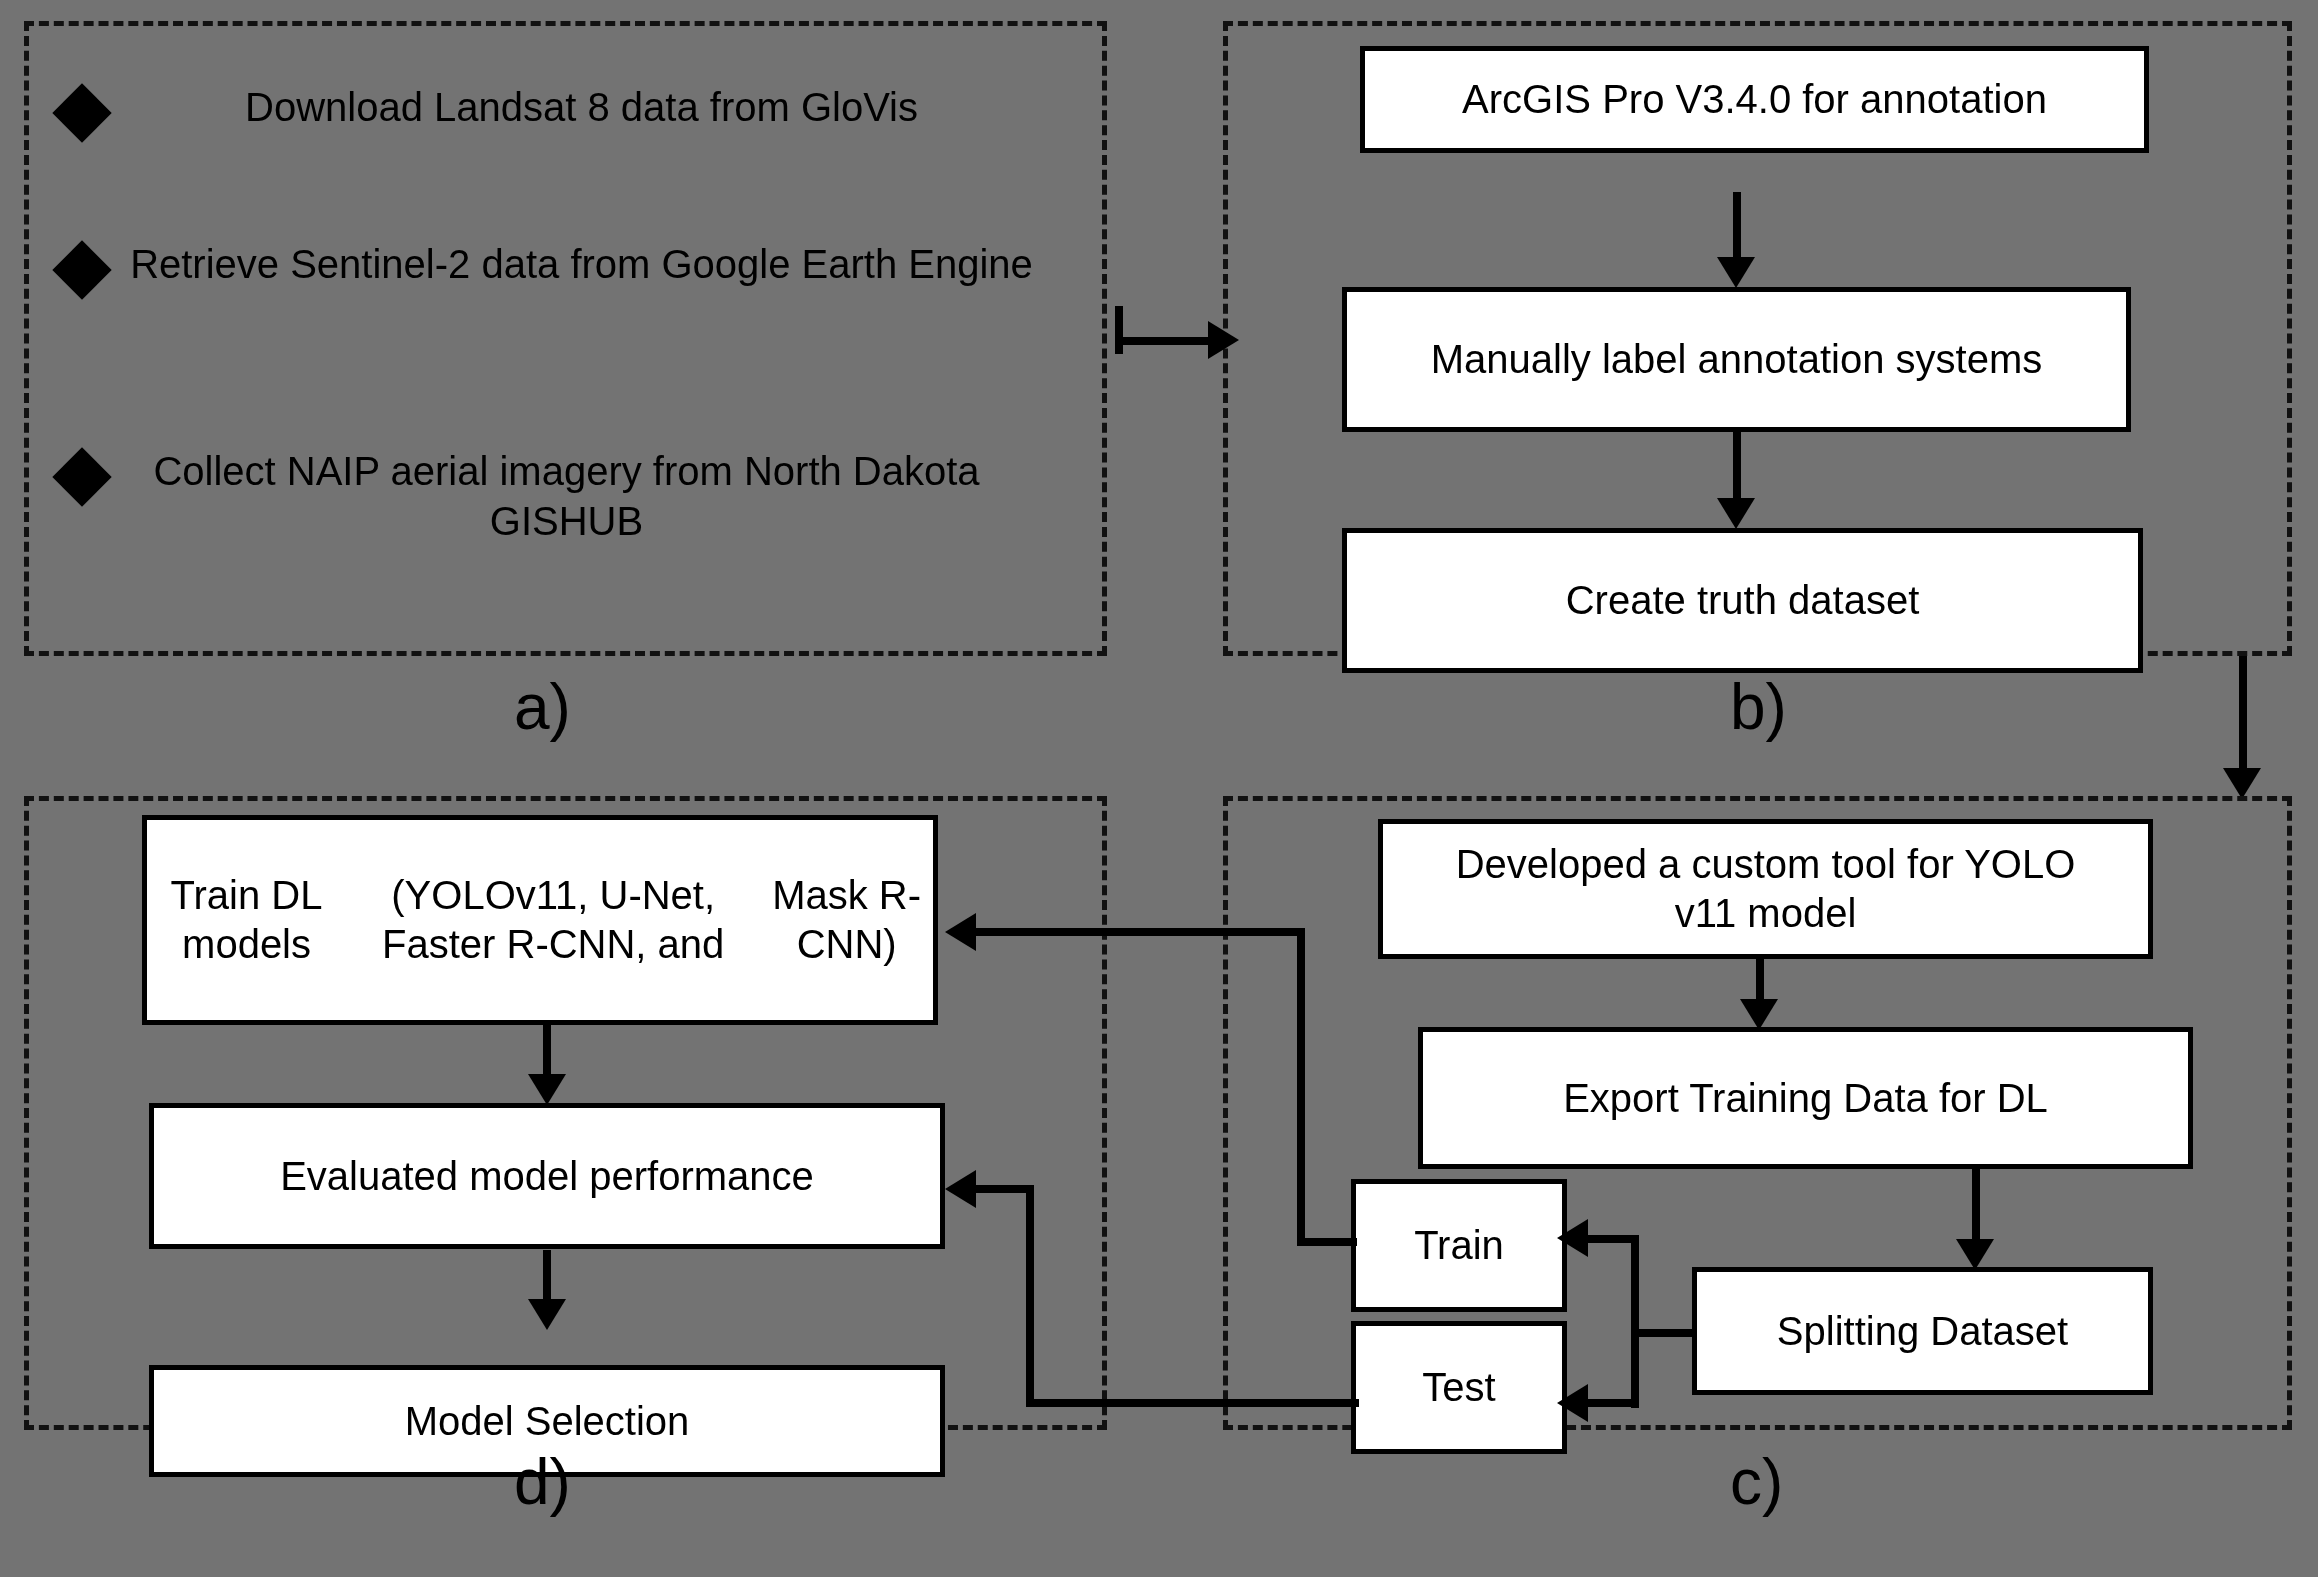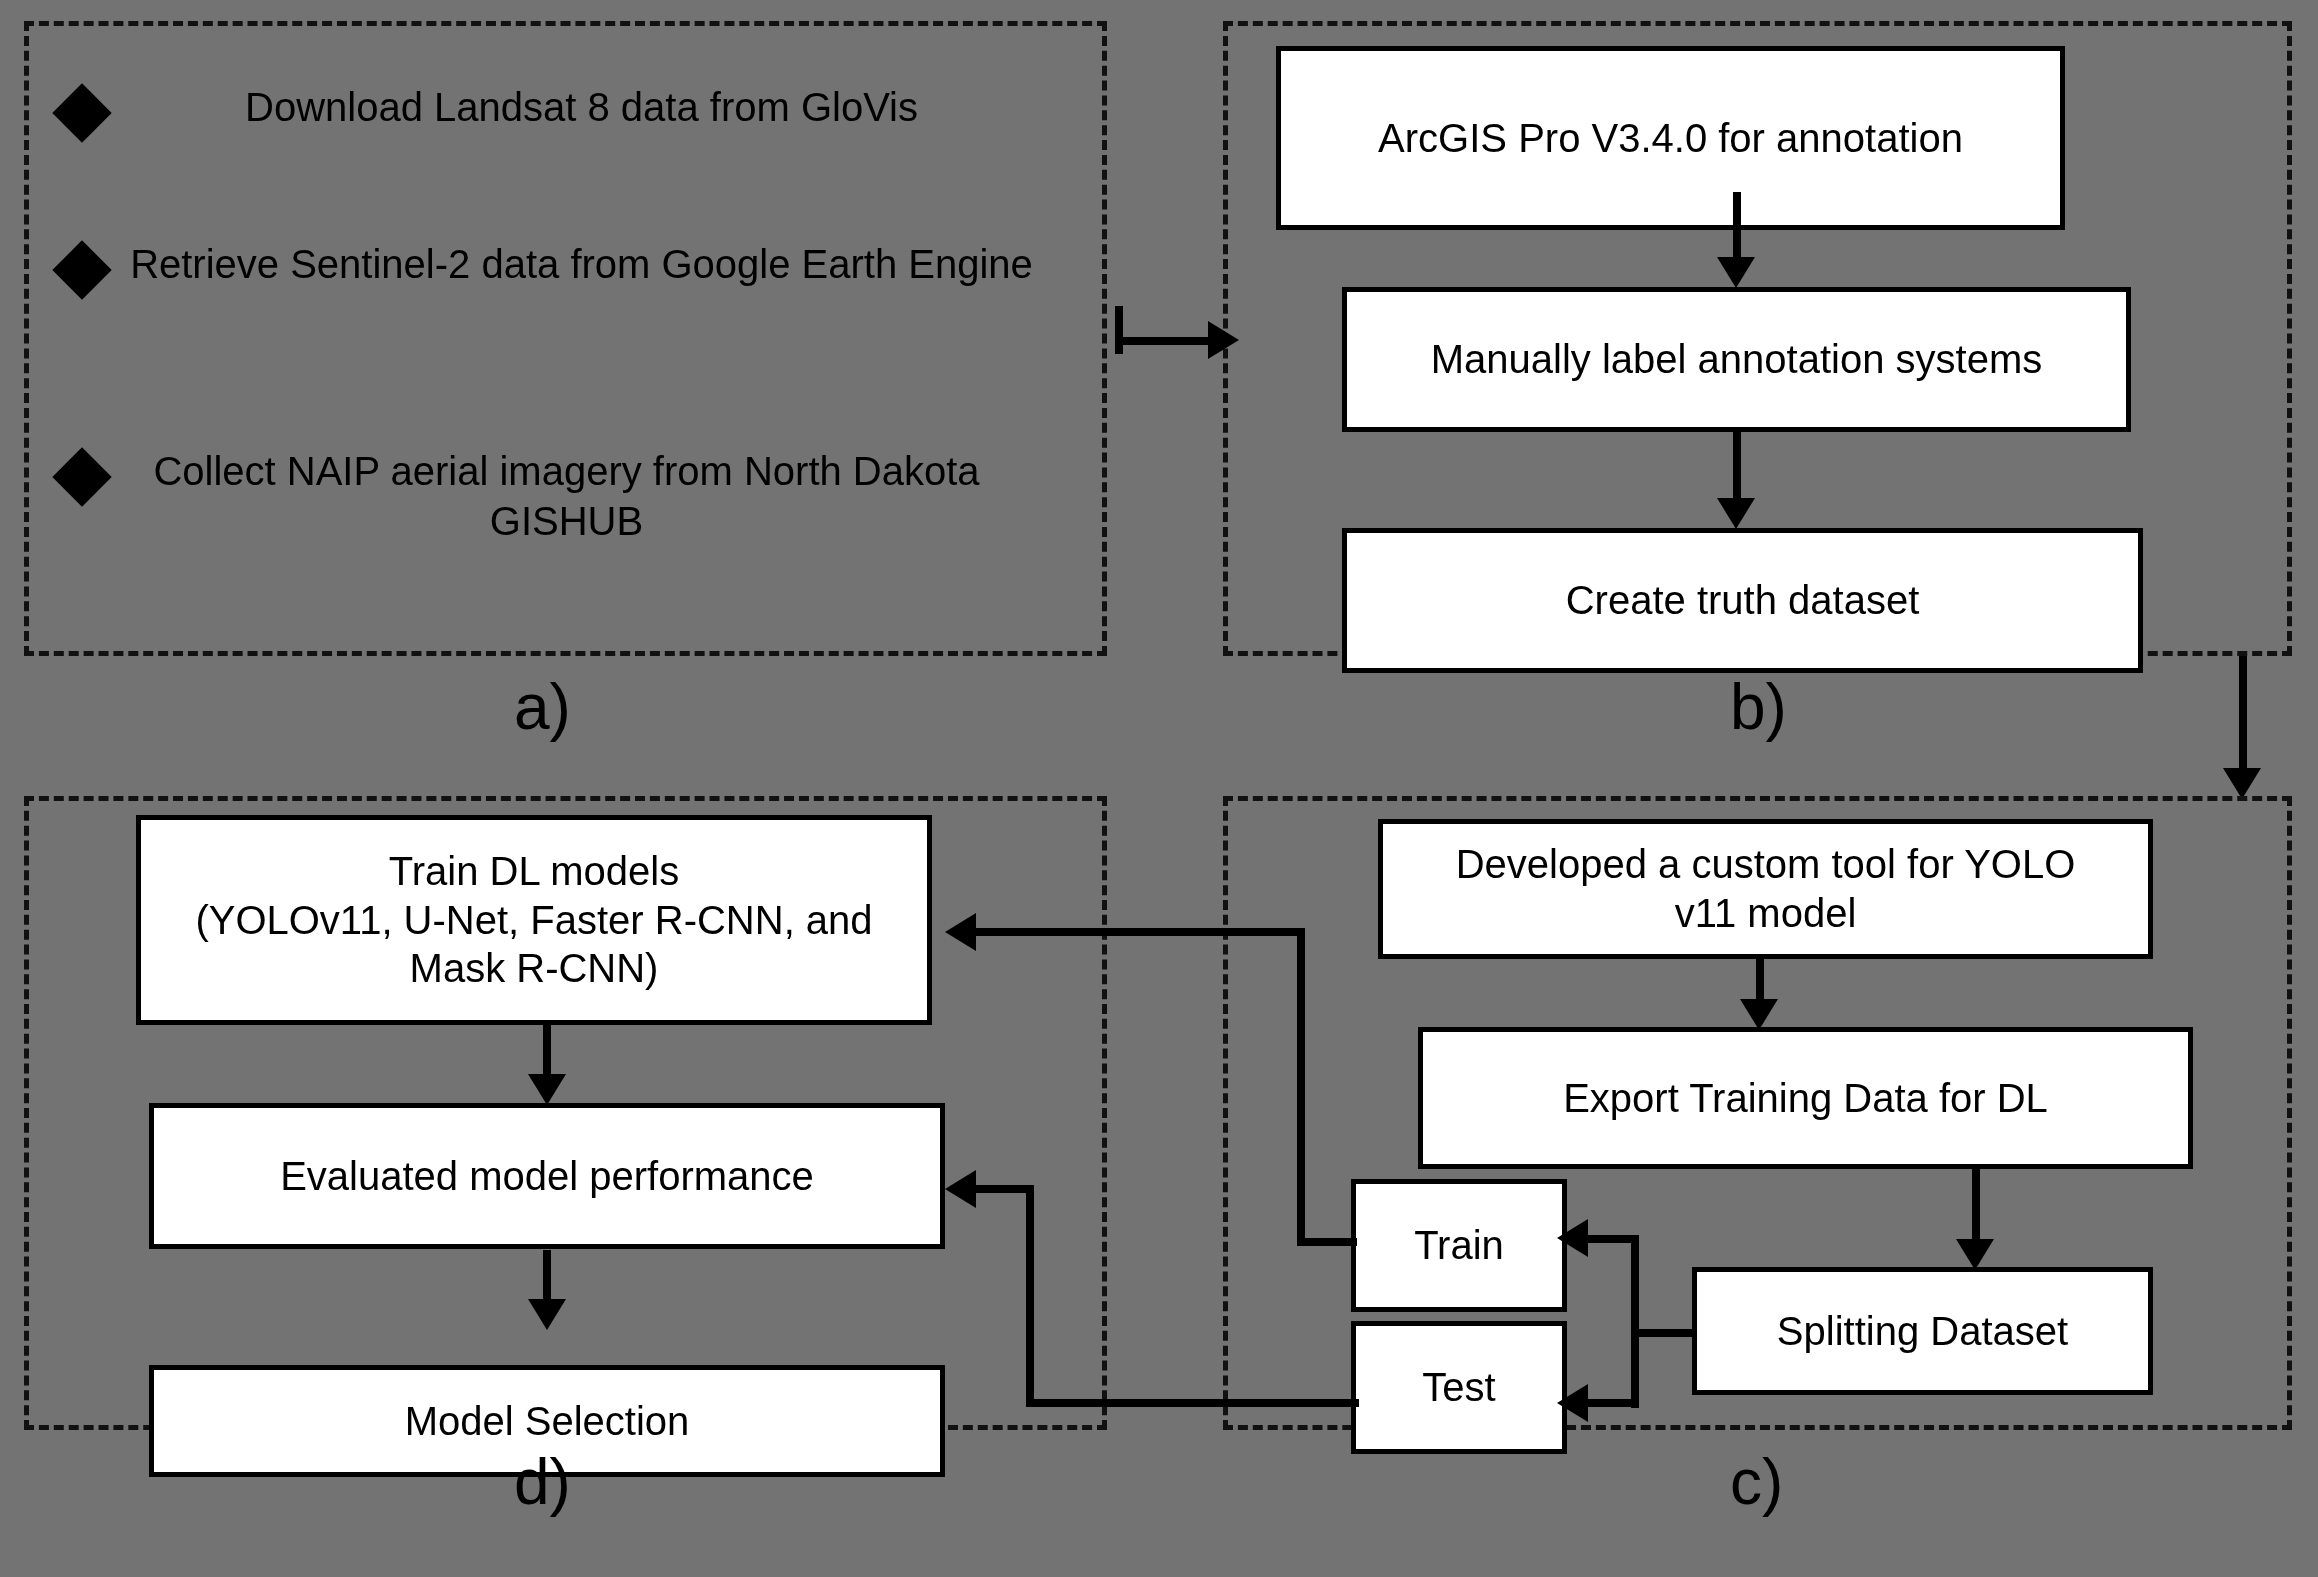--- a/index.html
+++ b/index.html
@@ -123,21 +123,21 @@
 
   <div class="bullet-row" style="left:61px; top:446px; width:969px;">
     <span class="diamond"></span>
     <span class="bullet-text" style="flex:1 1 auto; padding:0 45px;">Collect NAIP aerial imagery from North Dakota GISHUB</span>
   </div>
 
   <div class="panel-label" style="left:514px; top:675px;">a)</div>
 
   <div class="panel" style="left:1223px; top:21px; width:1069px; height:635px;"></div>
 
-  <div class="node" style="left:1276px; top:46px; width:789px; height:184px;">ArcGIS Pro V3.4.0 for annotation</div>
+  <div class="node" style="left:1360px; top:46px; width:789px; height:107px;">ArcGIS Pro V3.4.0 for annotation</div>
 
   <div class="vline" style="left:1733px; top:192px; height:75px;"></div>
   <div class="arrow-down" style="left:1717px; top:257px;"></div>
 
   <div class="node" style="left:1342px; top:287px; width:789px; height:145px;">Manually label annotation systems</div>
 
   <div class="vline" style="left:1733px; top:432px; height:75px;"></div>
   <div class="arrow-down" style="left:1717px; top:498px;"></div>
 
   <div class="node" style="left:1342px; top:528px; width:801px; height:145px;">Create truth dataset</div>
@@ -146,21 +146,21 @@
 
   <div class="vline" style="left:1115px; top:306px; height:48px;"></div>
   <div class="hline" style="left:1115px; top:337px; width:104px;"></div>
   <div class="arrow-right" style="left:1208px; top:321px;"></div>
 
   <div class="vline" style="left:2239px; top:656px; height:123px;"></div>
   <div class="arrow-down" style="left:2223px; top:768px;"></div>
 
   <div class="panel" style="left:24px; top:796px; width:1083px; height:634px;"></div>
 
-  <div class="node" style="left:136px; top:815px; width:796px; height:210px; flex-direction:column;">
+  <div class="node" style="left:142px; top:815px; width:796px; height:210px; ">
     <span>Train DL models</span>
     <span>(YOLOv11, U-Net, Faster R-CNN, and</span>
     <span>Mask R-CNN)</span>
   </div>
 
   <div class="vline" style="left:543px; top:1025px; height:58px;"></div>
   <div class="arrow-down" style="left:528px; top:1074px;"></div>
 
   <div class="node" style="left:149px; top:1103px; width:796px; height:146px; flex-direction:column;">
     <span>Evaluated model performance</span>

